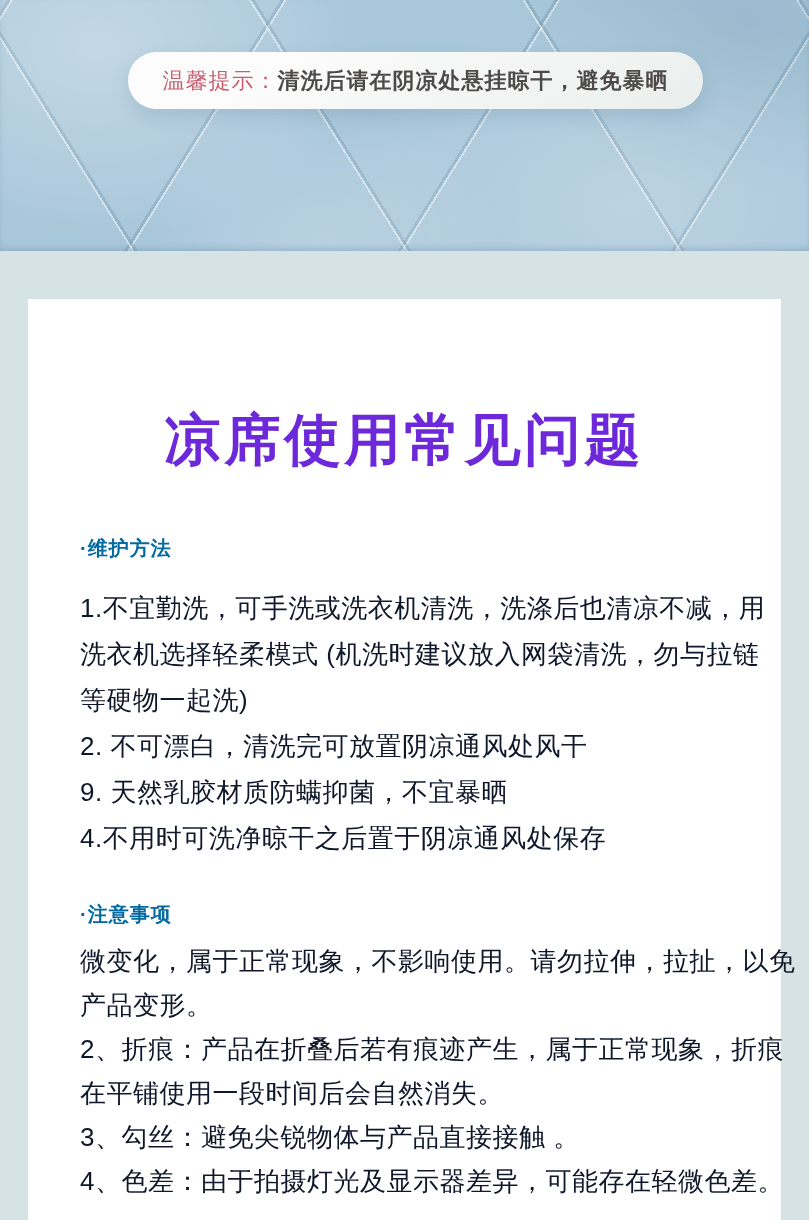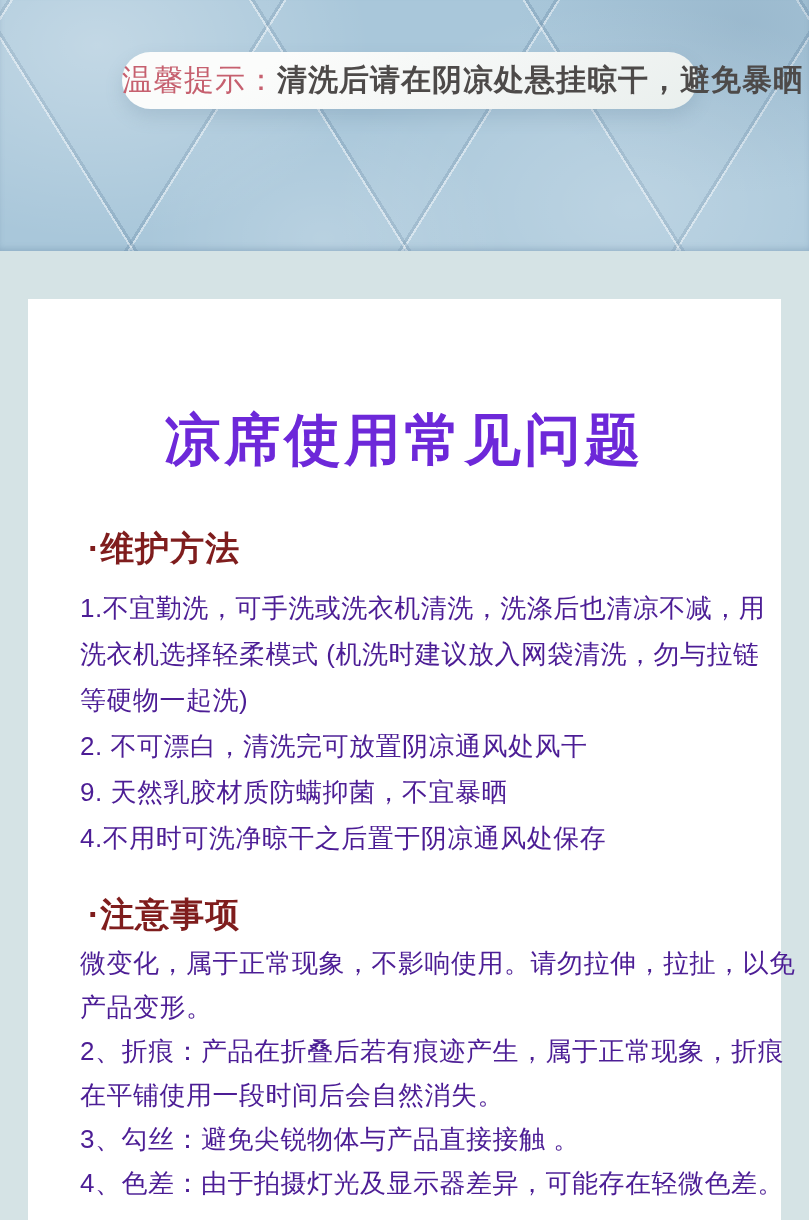--- a/index.html
+++ b/index.html
@@ -36,30 +36,31 @@
         rgba(255,255,255,0) 0 112px,
         rgba(255,255,255,.45) 112px 114px,
         rgba(116,149,175,.42) 114px 117px,
         rgba(255,255,255,0) 117px 232px);
     box-shadow: inset 0 -4px 6px -2px rgba(110,145,170,.45);
   }
 
   
   .tip-pill {
     position: absolute;
-    left: 122px;
+    left: 128px;
     top: 52px;
     width: 575px;
     height: 57px;
     border-radius: 29px;
     background: linear-gradient(150deg, #fbfcfb 25%, #f1f4f3 70%, #e9efed 100%);
     box-shadow: 0 8px 18px rgba(90,120,145,.20);
     display: flex;
     align-items: center;
-    font-size: 30px;
+    justify-content: center;
+    font-size: 22px;
     letter-spacing: 1px;
     white-space: nowrap;
   }
   .tip-label { color: #c6606f; }
   .tip-text  { color: #4d4a49; font-weight: bold; }
 
   
   .card {
     position: absolute;
     left: 28px;
@@ -73,34 +74,34 @@
   .card-title {
     margin: 0 0 54px 0;
     text-align: center;
     font-size: 56px;
     line-height: 1.25;
     font-weight: 800;
     letter-spacing: 4px;
     color: #6d28d9;
   }
   .section-heading {
-    margin: 8px;
-    font-size: 34px;
+    margin: 0;
+    font-size: 20px;
     line-height: 38px;
     font-weight: 700;
-    color: #7f1d1d;
+    color: #0369a1;
     letter-spacing: 1px;
   }
   .section-heading.second { margin-top: 34px; }
   .lines { margin-top: 18px; }
   .lines.notes { margin-top: 6px; }
   .body-line {
     font-size: 26px;
     line-height: 46px;
-    color: #4c1d95;
+    color: #0f172a;
     white-space: nowrap;
     letter-spacing: 0.5px;
   }
   .lines.notes .body-line { line-height: 44px; }
 </style>
 </head>
 <body>
 
 <div class="page">
 

